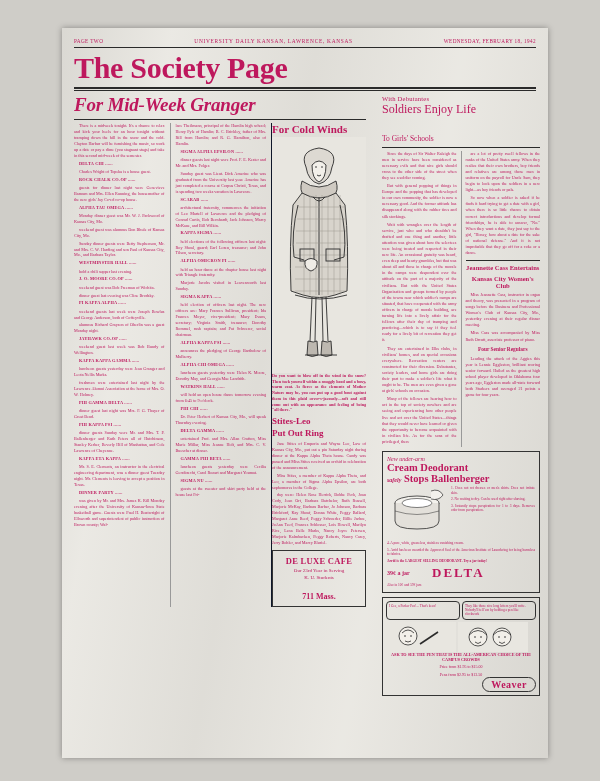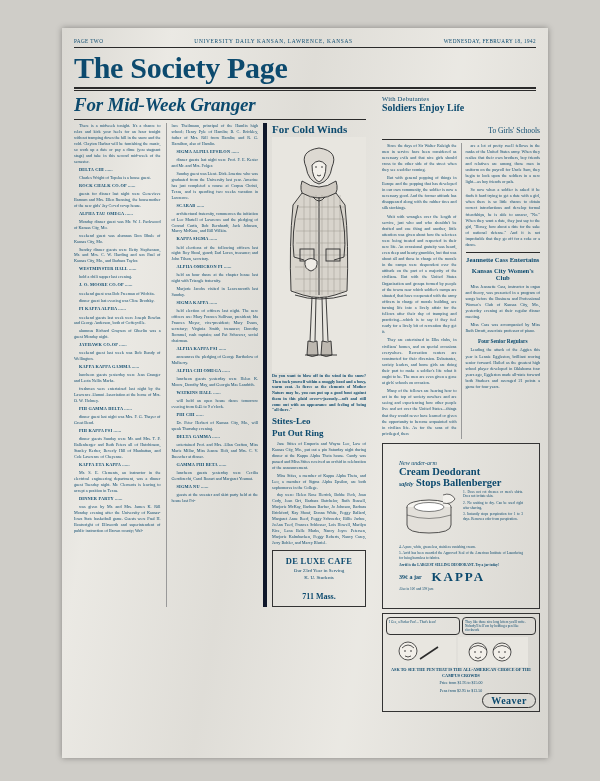--- a/index.html
+++ b/index.html
@@ -3,21 +3,21 @@
 <meta charset="utf-8">
 <style>
   html,body{margin:0;padding:0;background:#8a8a8a;}
   body{width:600px;height:781px;overflow:hidden;font-family:"Liberation Serif",serif;}
   .page{position:absolute;left:0;top:0;width:600px;height:781px;background:#cfcdc8;}
   .paper{position:absolute;left:62px;top:28px;width:486px;height:730px;background:#e8e6e0;
          box-shadow:0 0 6px rgba(0,0,0,.35);}
   .paper:before{content:"";position:absolute;left:0;top:0;right:0;bottom:0;
       background:linear-gradient(100deg,rgba(0,0,0,.06) 0%,rgba(255,255,255,.12) 18%,rgba(0,0,0,.04) 42%,rgba(255,255,255,.10) 66%,rgba(0,0,0,.07) 100%);
       pointer-events:none;}
-  .inner{position:absolute;left:12px;top:10px;width:462px;height:710px;color:#0c4a6e;}
+  .inner{position:absolute;left:12px;top:10px;width:462px;height:710px;color:#be185d;}
 
   
   .topline{display:flex;justify-content:space-between;align-items:flex-end;
            font-size:5.2px;letter-spacing:.4px;padding-bottom:2px;}
   .topline .c{font-size:5.4px;letter-spacing:.7px;}
   .rule{border-top:1px solid #2a2a2a;margin-top:1px;}
 
   .head{display:flex;justify-content:space-between;align-items:flex-end;margin-top:5px;}
   .society{font-family:"Liberation Serif",serif;font-size:30px;font-weight:700;letter-spacing:-.3px;line-height:1;}
   .headright{text-align:left;font-style:italic;font-size:9.5px;line-height:1.35;padding-bottom:3px;}
@@ -33,48 +33,48 @@
       line-height:1.05;letter-spacing:-.2px;}
   .rule4{border-top:1px solid #2a2a2a;margin:4px 0 3px;}
 
   .c3{display:flex;}
   .col{font-size:4.2px;line-height:1.42;text-align:justify;}
   .col p{margin:0 0 2px;text-indent:5px;}
   .col .nb{text-indent:0;}
   .sub{font-weight:700;font-size:4.3px;letter-spacing:.2px;margin-top:3px;text-indent:0;}
   .colA{width:96px;padding-right:5px;}
   .colB{width:96px;padding:0 5px;border-left:1px solid #999;}
-  .colC{width:96px;padding-left:5px;border-left:4px solid #0f172a;}
+  .colC{width:96px;border-left:1px solid #0f172a;}
 
   .deckhead{font-weight:700;font-size:11px;line-height:1.1;margin-bottom:2px;}
   .figwrap{width:96px;}
   .fig{position:relative;width:94px;height:236px;margin:2px 0 0;}
   .figcap{font-size:4.1px;line-height:1.4;text-align:justify;}
   .figcap .b{font-weight:700;}
 
   
   .rhead{font-size:6.6px;font-weight:400;letter-spacing:.2px;}
-  .rtitle{font-size:10px;font-weight:700;line-height:1.05;margin-top:1px;}
-  .rsub{font-size:7.5px;text-align:right;font-style:normal;margin-top:12px;}
+  .rtitle{font-size:12px;font-weight:400;line-height:1.05;margin-top:1px;}
+  .rsub{font-size:7.5px;font-style:normal;margin-top:18px;}
   .rtxt{font-size:4.2px;line-height:1.45;text-align:justify;}
   .rtxt p{margin:0 0 2px;text-indent:5px;}
   .r2{display:flex;margin-top:3px;}
   .r2 .a{width:76px;padding-right:4px;}
   .r2 .b{width:76px;padding-left:4px;border-left:1px solid #999;}
   .clubhead{text-align:center;font-weight:700;font-size:6.6px;line-height:1.15;margin:3px 0 2px;}
   .clubsub{text-align:center;font-weight:700;font-size:5.4px;margin:3px 0 2px;}
   .center{text-align:center;}
 
   .deluxe{border:1px solid #333;margin-top:4px;padding:5px 3px;text-align:center;}
   .deluxe .t{font-weight:700;font-size:8.5px;letter-spacing:.3px;}
   .deluxe .s{font-size:5px;margin-top:2px;}
   .deluxe .a{font-weight:700;font-size:8px;margin-top:12px;}
 
   
-  .deo{border:1px solid #333;margin-top:4px;padding:16px;font-family:Liberation Serif, serif;}
+  .deo{border:1px solid #333;margin-top:4px;padding:4px;font-family:Liberation Serif, serif;}
   .deo .h1{font-size:10.5px;font-weight:700;line-height:1.05;}
   .deo .h0{font-size:6px;font-style:italic;}
   .jar{position:relative;height:52px;margin-top:3px;}
   .deo .fine{font-size:3.5px;line-height:1.3;text-align:justify;margin-top:2px;}
   .pricebar{display:flex;justify-content:space-between;align-items:center;margin-top:2px;}
   .pricebar .p{font-weight:700;font-size:6px;}
   .arrid{font-weight:700;font-size:13px;letter-spacing:2px;text-align:center;}
 
   
   .weaver{border:1px solid #333;margin-top:4px;padding:3px;}
@@ -298,21 +298,21 @@
               <div class="fine">1. Does not rot dresses or men's shirts. Does not irritate skin.</div>
               <div class="fine">2. No waiting to dry. Can be used right after shaving.</div>
               <div class="fine">3. Instantly stops perspiration for 1 to 3 days. Removes odor from perspiration.</div>
             </div>
           </div>
           <div class="fine">4. A pure, white, greaseless, stainless vanishing cream.</div>
           <div class="fine">5. Arrid has been awarded the Approved Seal of the American Institute of Laundering for being harmless to fabrics.</div>
           <div class="fine center" style="font-weight:700">Arrid is the LARGEST SELLING DEODORANT. Try a jar today!</div>
           <div class="pricebar">
             <span class="p">39¢ a jar</span>
-            <span class="arrid">KAPPA</span>
+            <span class="arrid">DELTA</span>
             <span style="width:28px"></span>
           </div>
           <div class="fine center">Also in 10¢ and 59¢ jars</div>
         </div>
 
         <div class="weaver">
           <div class="toon">
             <div class="bub">I Gee, a Parker Pen!... That's keen!</div>
             <div class="bub">They like those nice long letters you'll write. Nobody'll tell 'em by holding a pen like clockwork</div>
           </div>

